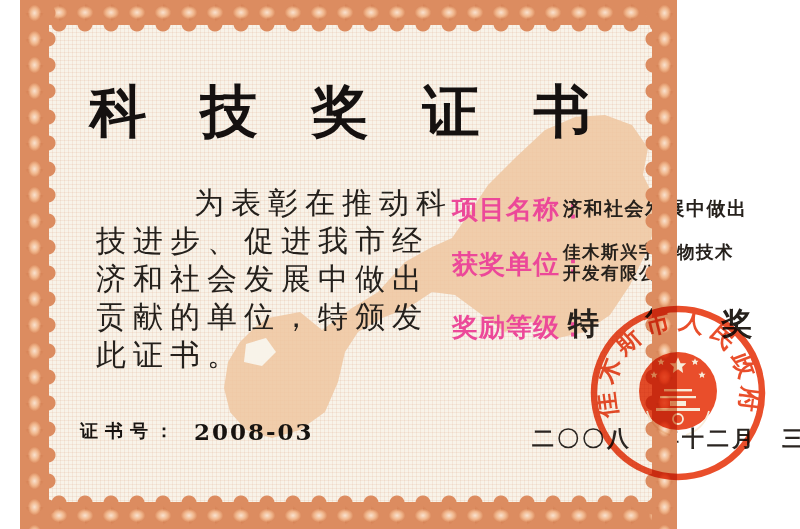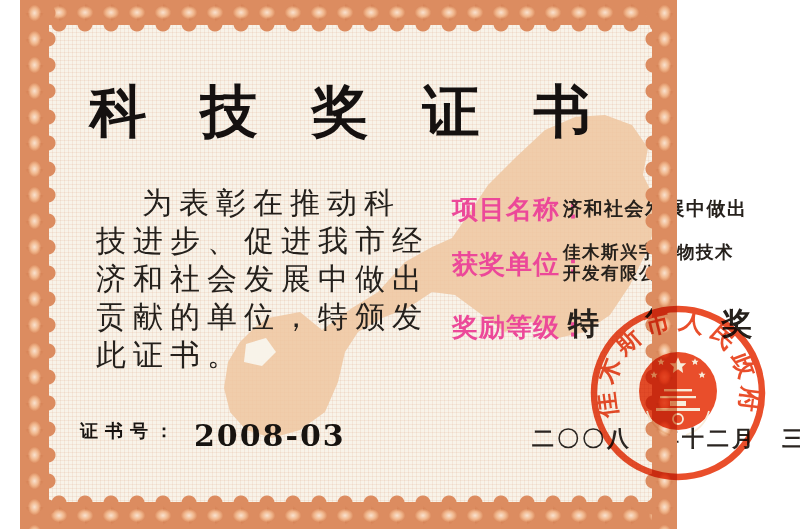--- a/index.html
+++ b/index.html
@@ -68,41 +68,41 @@
   .title {
     left:0; right:0; top:74px; text-align:center;
     font-size:57px; font-weight:bold; letter-spacing:54px; padding-left:54px;
     color:#151110;
   }
   .citation {
     left:76px; top:184px; font-size:30px; line-height:38px;
     letter-spacing:7px; color:#24201c;
   }
   .citation .line { white-space:nowrap;padding-left:20px; }
-  .citation .indent { padding-left:66px; }
+  .citation .indent { padding-left:118px; }
   .f-label {
     font-size:26px; font-weight:bold; letter-spacing:1px;
     font-family:"Liberation Sans", sans-serif; color:#ec4899;
   }
   .f-value { font-weight:bold; color:#26211c; }
   #f1-label { left:452px; top:192px; }
   #f2-label { left:452px; top:247px; }
   #f3-label { left:452px; top:310px; }
   #f1-value { left:563px; top:196px; font-size:19px; letter-spacing:1.5px; }
   #f2-value {
     left:563px; top:242px; font-size:17.5px; line-height:21px;
     letter-spacing:1.5px; width:182px; white-space:normal;
   }
   #f3-value { left:568px; top:303px; font-size:31px; word-spacing:34px; letter-spacing:2px; }
   .certno-label {
     left:80px; top:419px; font-size:18px; font-weight:bold; letter-spacing:7px;
     font-family:"Liberation Sans", sans-serif;
   }
   .certno-value {
-    left:194px; top:418px; font-size:30px; font-weight:bold; letter-spacing:2px;
+    left:194px; top:418px; font-size:23px; font-weight:bold; letter-spacing:2px;
     font-family:"DejaVu Serif", serif;
   }
   .date { left:532px; top:424px; font-size:22px; font-weight:bold; letter-spacing:3px; color:#2a2521; }
   
   .seal { position:absolute; left:590px; top:305px; z-index:4; mix-blend-mode:multiply; opacity:.94; }
   .seal text {
     font-family:"Liberation Serif", serif; font-weight:bold;
     font-size:25px; letter-spacing:6px; fill:#e8431d;
   }
 </style>

